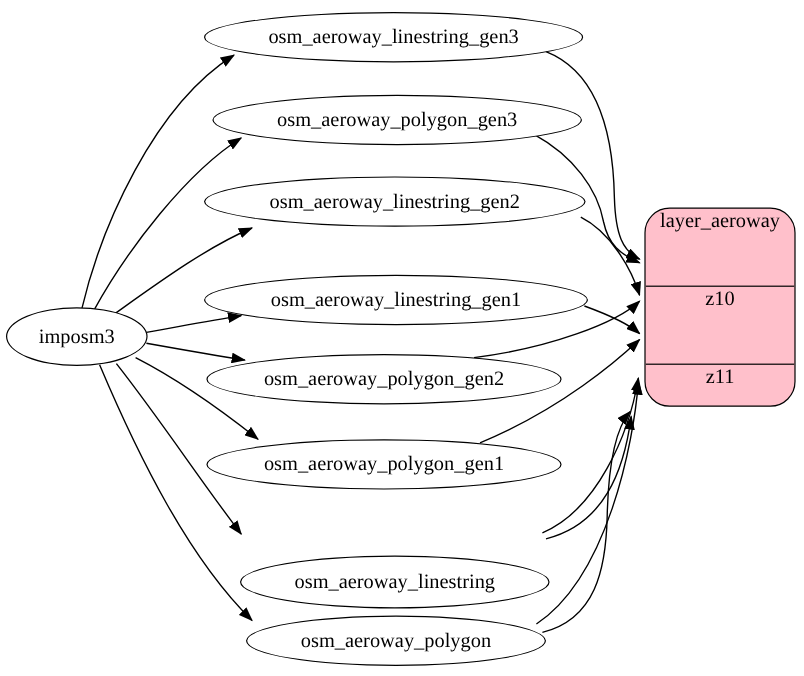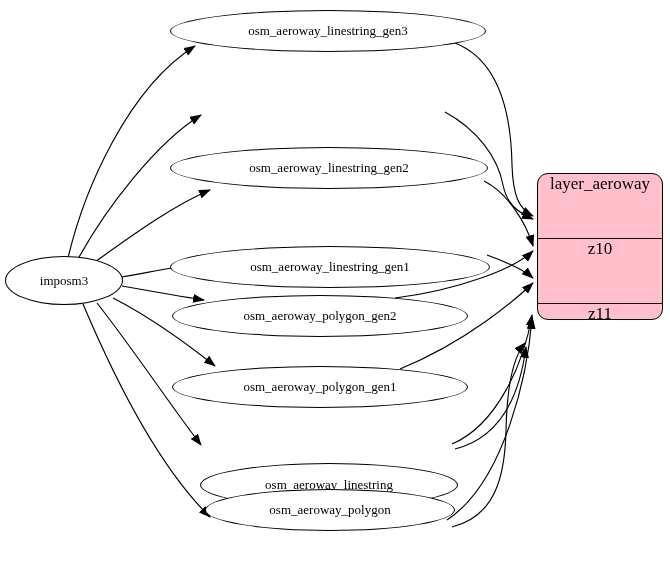--- a/index.html
+++ b/index.html
@@ -26,34 +26,34 @@
   }
   .node {
     position: absolute;
     box-sizing: border-box;
     border: 1.3px solid #000000;
     border-radius: 50%;
     background: #ffffff;
     display: flex;
     align-items: center;
     justify-content: center;
-    font-size: 13px;
+    font-size: 17px;
     color: #000000;
     white-space: nowrap;
     z-index: 1;
   }
   .record {
     position: absolute;
     box-sizing: border-box;
     left: 537px;
     top: 173px;
     width: 126px;
-    height: 147px;
+    height: 166px;
     border: 1.6px solid #000000;
-    border-radius: 11px;
+    border-radius: 21px;
     background: #ffc0cb;
     display: grid;
     grid-template-rows: repeat(6, 1fr);
     overflow: hidden;
     z-index: 1;
     gap: 44px;
   }
   .record-row {
     display: flex;
     align-items: center;
@@ -105,36 +105,39 @@
     <path class="edge" marker-end="url(#arrow)" d="M 452 527 C 496 516, 505 475, 506 430 C 507 385, 513 357, 525 343"></path>
   </svg>
 
   <div class="node" style="left:5px; top:256px; width:118px; height:49px;">
     <span>imposm3</span>
   </div>
 
   <div class="node" style="left:170px; top:10px; width:316px; height:42px;">
     <span>osm_aeroway_linestring_gen3</span>
   </div>
+  <div class="node" style="left:177px; top:79px; width:308px; height:42px;">
+    <span>osm_aeroway_polygon_gen3</span>
+  </div>
   <div class="node" style="left:170px; top:147px; width:318px; height:42px;">
     <span>osm_aeroway_linestring_gen2</span>
   </div>
-  <div class="node" style="left:170px; top:246px; width:320px; height:42px;text-align:center;">
+  <div class="node" style="left:170px; top:229px; width:320px; height:42px;text-align:center;">
     <span>osm_aeroway_linestring_gen1</span>
   </div>
   <div class="node" style="left:172px; top:295px; width:296px; height:42px;text-align:center;">
     <span>osm_aeroway_polygon_gen2</span>
   </div>
   <div class="node" style="left:172px; top:366px; width:296px; height:42px;align-items:center;">
     <span>osm_aeroway_polygon_gen1</span>
   </div>
   <div class="node" style="left:200px; top:463px; width:258px; height:44px;">
     <span>osm_aeroway_linestring</span>
   </div>
-  <div class="node" style="left:205px; top:489px; width:250px; height:42px;">
+  <div class="node" style="left:205px; top:513px; width:250px; height:42px;">
     <span>osm_aeroway_polygon</span>
   </div>
 
   <div class="record">
     <div class="record-row">
       <span>layer_aeroway</span>
     </div>
     <div class="record-row">
       <span>z10</span>
     </div>

